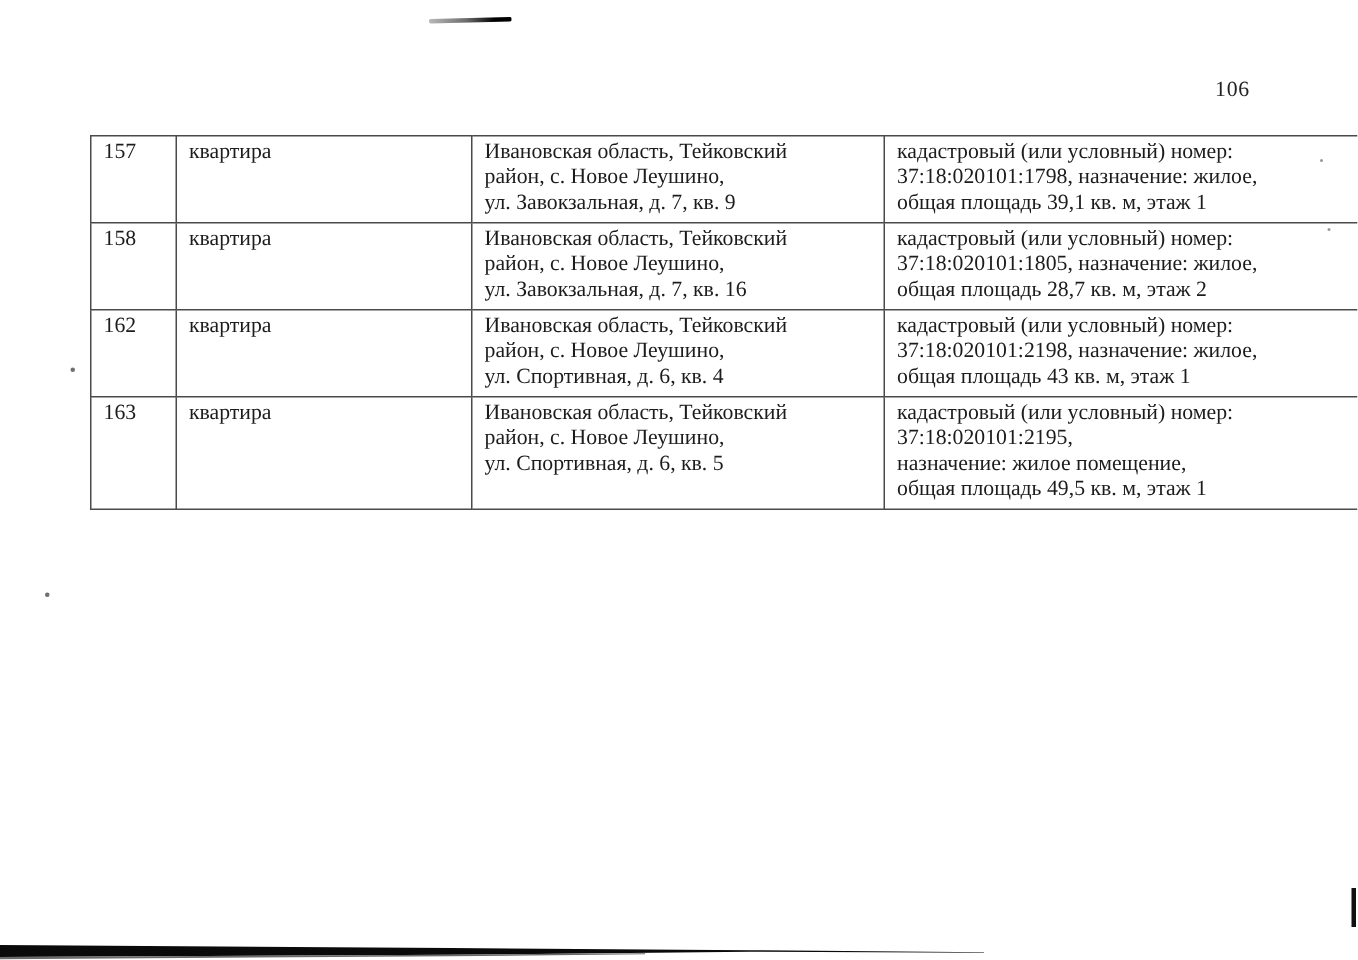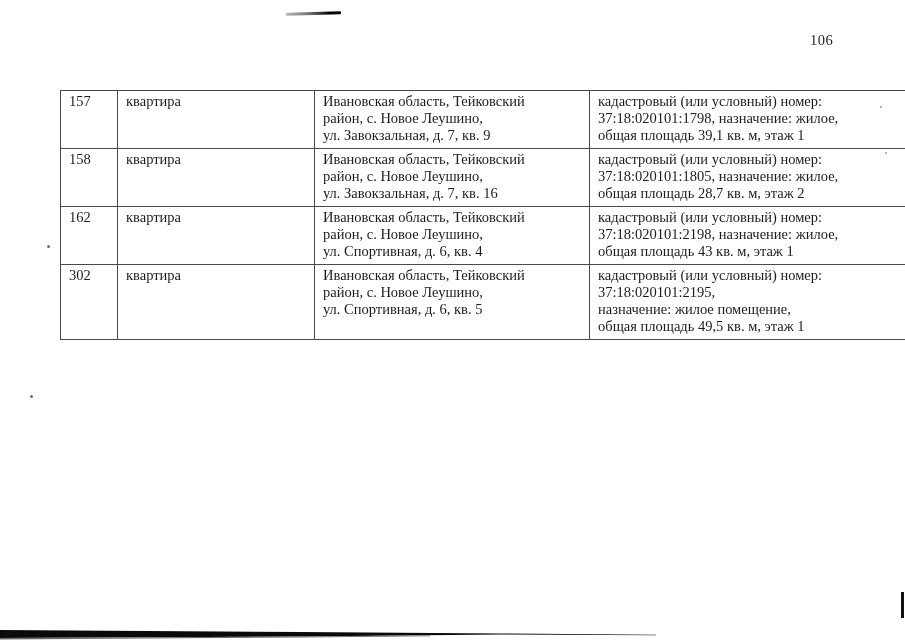--- a/index.html
+++ b/index.html
@@ -11,21 +11,21 @@
     position: relative;
     width: 905px;
     height: 640px;
     background: #ffffff;
     overflow: hidden;
     font-family: "Liberation Serif", serif;
     color: #1c1c1c;
   }
   .page-number {
     position: absolute;
-    top: 32px;
+    top: 52px;
     left: 810px;
     font-size: 14.5px;
     letter-spacing: 0.5px;
     color: #222;
   }
   
   .top-mark {
     position: absolute;
     top: 12px;
     left: 286px;
@@ -126,21 +126,21 @@
       <td class="col-type">квартира</td>
       <td class="col-addr">Ивановская область, Тейковский
 район, с. Новое Леушино,
 ул. Спортивная, д. 6, кв. 4</td>
       <td class="col-cad">кадастровый (или условный) номер:
 37:18:020101:2198, назначение: жилое,
 общая площадь  43 кв. м, этаж 1</td>
     </tr>
 
     <tr class="r-4">
-      <td class="col-num">302</td>
+      <td class="col-num">163</td>
       <td class="col-type">квартира</td>
       <td class="col-addr">Ивановская область, Тейковский
 район, с. Новое Леушино,
 ул. Спортивная, д. 6, кв. 5</td>
       <td class="col-cad">кадастровый (или условный) номер:
 37:18:020101:2195,
 назначение: жилое помещение,
 общая площадь 49,5 кв. м, этаж 1</td>
     </tr>
 

